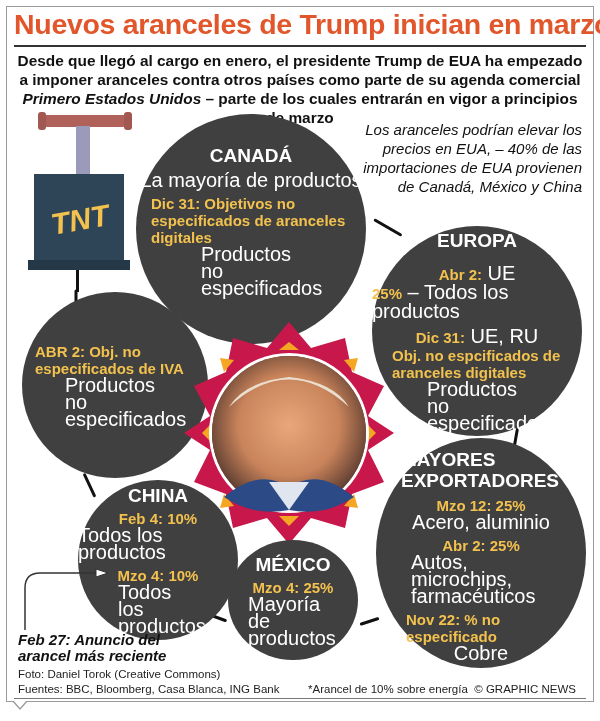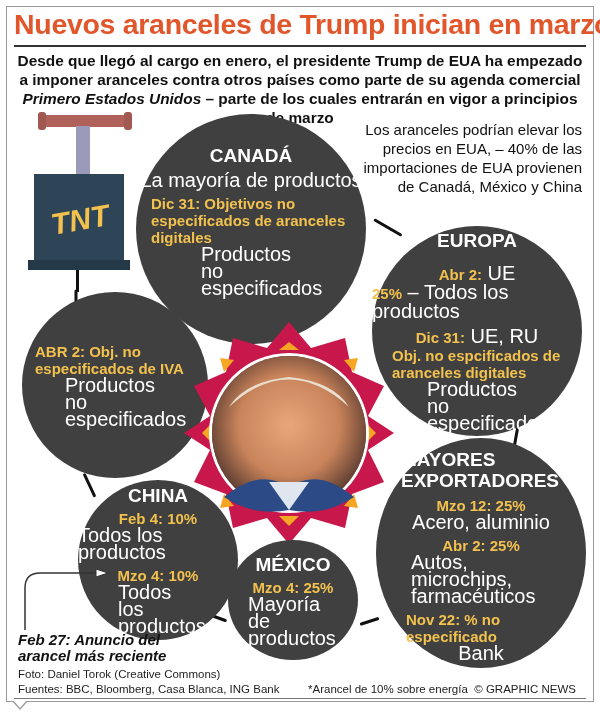--- a/index.html
+++ b/index.html
@@ -4,21 +4,21 @@
 <style>
   html, body { margin:0; padding:0; background:#ffffff; }
   body { width:600px; height:721px; position:relative; overflow:hidden; font-family:"Liberation Sans", sans-serif; }
   .frame { position:absolute; left:6px; top:6px; width:588px; height:696px; border:1px solid #9a9a9a; background:#fff; box-sizing:border-box; }
   .pointer { position:absolute; left:12px; top:701px; width:0; height:0; border-left:8px solid transparent; border-right:8px solid transparent; border-top:9px solid #9a9a9a; }
   .pointer:after { content:""; position:absolute; left:-7px; top:-10px; border-left:7px solid transparent; border-right:7px solid transparent; border-top:8px solid #fff; }
   .title { position:absolute; left:14px; top:8px; width:572px; font-weight:bold; font-size:28.5px; color:#e2562b; letter-spacing:-0.3px; white-space:nowrap; }
   .title-rule { position:absolute; left:14px; top:45px; width:572px; height:2px; background:#333; }
   .intro { position:absolute; left:14px; top:51px; width:572px; text-align:center; font-weight:bold; font-size:15.4px; line-height:19px; color:#111; }
   .intro i { font-style:italic; }
-  .note { position:absolute; right:18px; top:120px; width:230px; text-align:right; font-size:15px; line-height:19px; color:#111; }
+  .note { position:absolute; right:18px; top:120px; width:230px; text-align:right; font-style:italic; font-size:15px; line-height:19px; color:#111; }
   .circle { position:absolute; border-radius:50%; background:#404040; color:#fff; text-align:left; box-sizing:border-box; display:flex; flex-direction:column; align-items:center; justify-content:center; }
   .circle .head { font-weight:bold; font-size:19px; line-height:21px; }
   .circle .y { color:#f2c14e; font-weight:bold; font-size:15px; line-height:17px; }
   .circle .w { font-size:20px; line-height:17px; }
   .gap { height:6px; }
   .line { position:absolute; background:#111; height:3px; transform-origin:0 50%; border-radius:2px; }
   .footer-bold { position:absolute; left:18px; top:632px; font-weight:bold; font-style:italic; font-size:15px; line-height:16px; color:#111; }
   .foot1 { position:absolute; left:18px; top:668px; font-size:11.5px; color:#222; }
   .foot2 { position:absolute; left:18px; top:683px; font-size:11.5px; color:#222; }
   .foot3 { position:absolute; right:24px; top:683px; font-size:11.5px; color:#222; }
@@ -104,21 +104,21 @@
 
 <div class="circle" style="left:376px;top:438px;width:210px;height:230px;padding-top:4px;">
   <div class="head" style="width:160px;margin-bottom:6px;">MAYORES EXPORTADORES</div>
   <div class="y">Mzo 12: 25%</div>
   <div class="w">Acero, aluminio</div>
   <div class="gap"></div>
   <div class="y">Abr 2: 25%</div>
   <div class="w" style="width:140px;">Autos, microchips, farmacéuticos</div>
   <div class="gap"></div>
   <div class="y" style="width:150px;">Nov 22: % no especificado</div>
-  <div class="w">Bank</div>
+  <div class="w">Cobre</div>
 </div>
 
 <div class="circle" style="left:78px;top:480px;width:160px;height:160px;">
   <div class="head" style="margin-bottom:4px;">CHINA</div>
   <div class="y">Feb 4: 10%</div>
   <div class="w">Todos los productos</div>
   <div class="gap"></div>
   <div class="y">Mzo 4: 10%</div>
   <div class="w" style="width:80px;">Todos los productos</div>
 </div>

